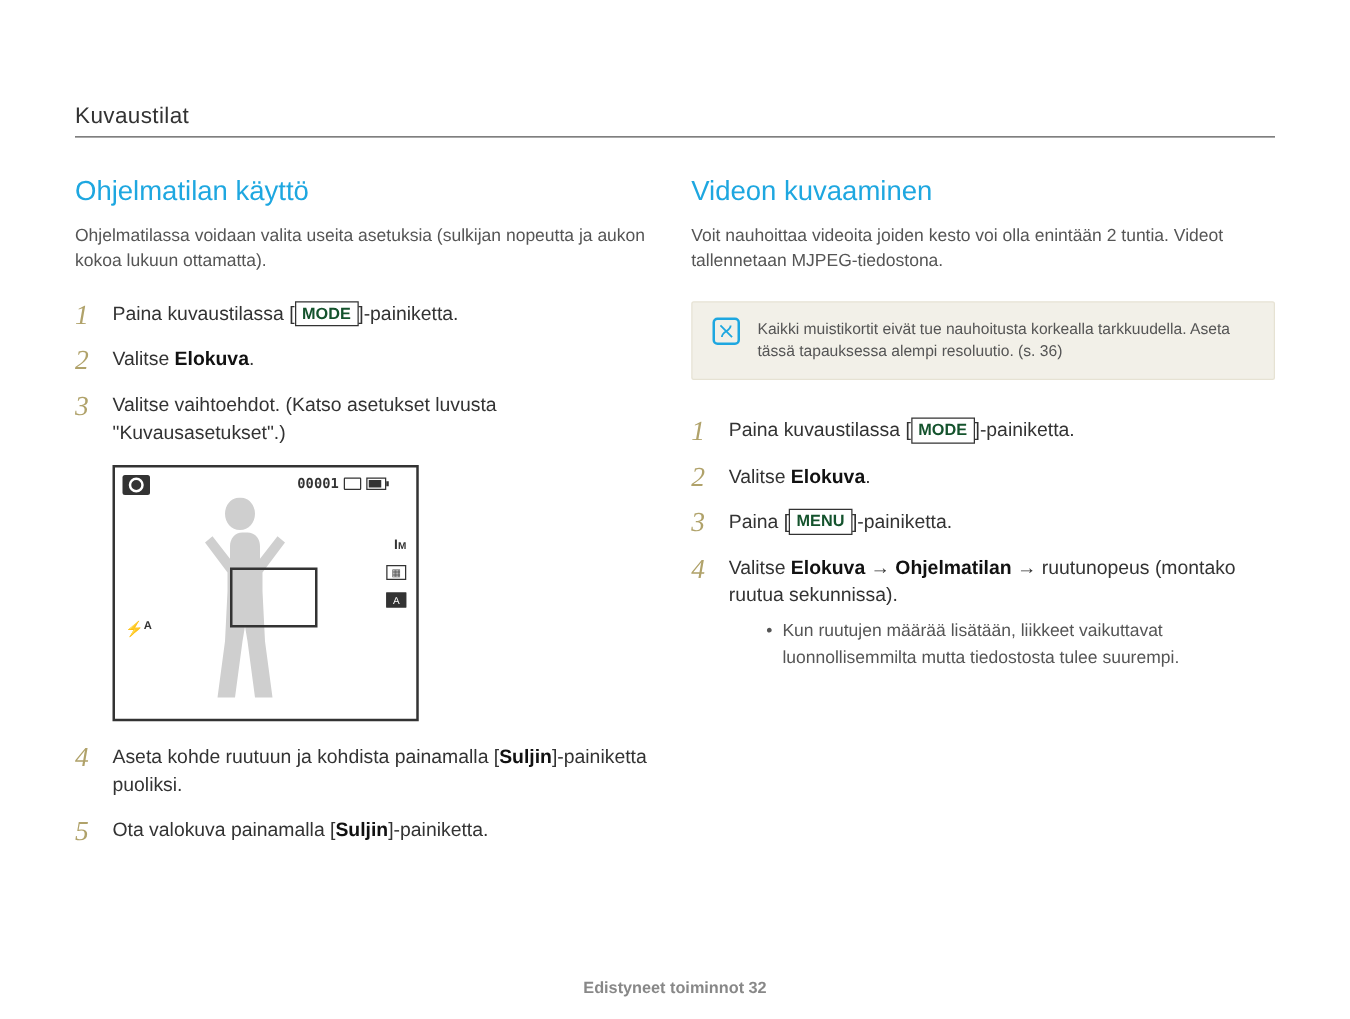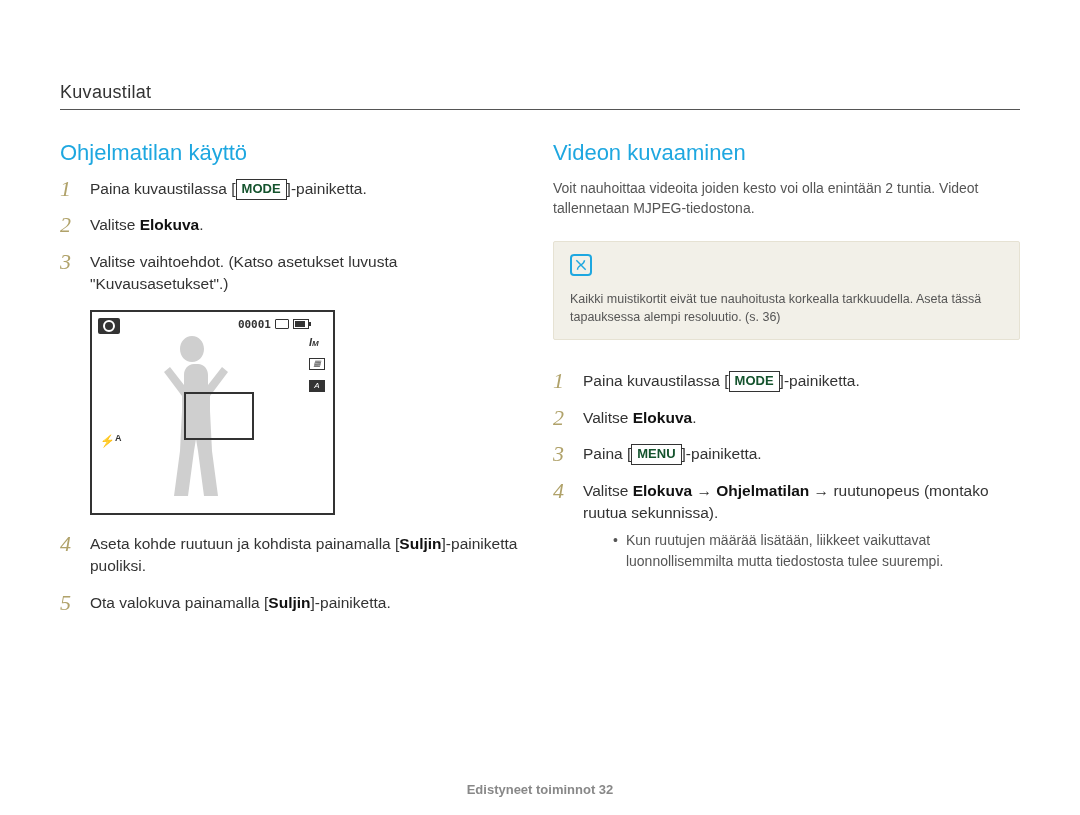--- a/index.html
+++ b/index.html
@@ -95,21 +95,20 @@
     .sub-bullet .dot { font-size: 14px; line-height:1.5;}
     .note-box {
       display: flex;
       gap: 14px;
       background: #f2f0e8;
       border: 1px solid #e6e2d3;
       border-radius: 2px;
       padding: 12px 16px;
       margin-bottom: 30px;
       align-items: flex-start;
-      flex-direction: column;
     }
     .note-icon {
       width: 22px;
       height: 22px;
       border: 2px solid #1ea7e0;
       border-radius: 4px;
       display: flex;
       align-items: center;
       justify-content: center;
       flex-shrink: 0;
@@ -140,22 +139,22 @@
     .cs-topright{
       position:absolute; top:6px; right:24px;
       font-family: monospace; font-size:11px; font-weight:700; color:#333;
       display:flex; align-items:center; gap:4px;
     }
     .mini-icon { width:14px;height:10px; border:1.5px solid #333; border-radius:1px; position:relative;}
     .bat{ width:16px; height:10px; border:1.5px solid #333; position:relative;}
     .bat::after{content:"";position:absolute;right:-3px;top:2px;width:2px;height:4px;background:#333;}
     .bat::before{content:"";position:absolute;left:1px;top:1px;bottom:1px;width:10px;background:#333;}
     .cs-right-icons{
-      position:absolute; right:8px; top:24px;
-      display:flex; flex-direction:column; gap:10px; align-items:flex-start;font-style:italic;
+      position:absolute; right:8px; top:56px;
+      display:flex; flex-direction:column; gap:10px; align-items:flex-end;
     }
     .ri { font-size:11px; font-weight:700; color:#333; font-family:Arial;}
     .ri-box{ width:16px;height:12px;border:1.5px solid #333;display:flex;align-items:center;justify-content:center;font-size:8px;}
     .cs-left-bot{position:absolute; left:8px; bottom:65px; font-size:12px; font-weight:700; color:#333;}
     .person-silhouette{
       position:absolute; left:60px; bottom:12px;
       width:80px; height:165px;
     }
     .focus-rect{
       position:absolute; left:92px; top:80px; width:70px; height:48px;
@@ -175,20 +174,21 @@
 
 <div class="page">
   <div class="header">
     <div class="header-title">Kuvaustilat</div>
   </div>
 
   <div class="columns">
 
     <div class="col">
       <h2 class="section-title">Ohjelmatilan käyttö</h2>
+      <p class="section-desc">Ohjelmatilassa voidaan valita useita asetuksia (sulkijan nopeutta ja aukon kokoa lukuun ottamatta).</p>
 
       <ol class="steps">
         <li class="step">
           <span class="step-num">1</span>
           <span class="step-text">
             <span>Paina kuvaustilassa [</span><span class="btn-frame">MODE</span><span>]-painiketta.</span>
           </span>
         </li>
         <li class="step">
           <span class="step-num">2</span>

